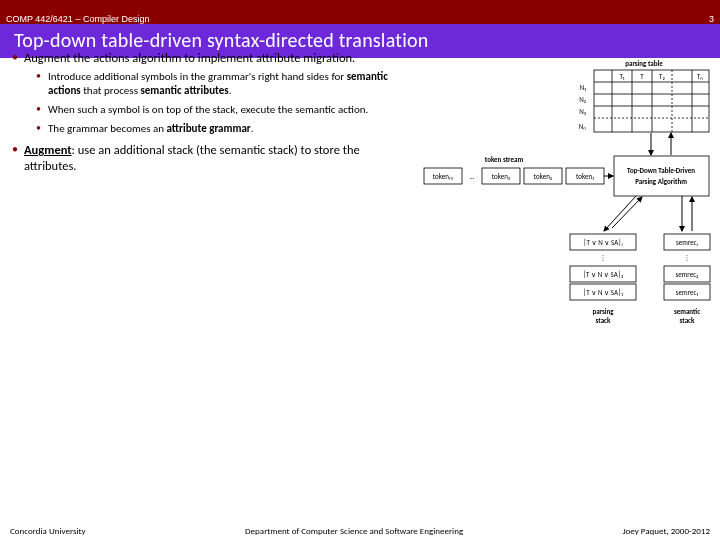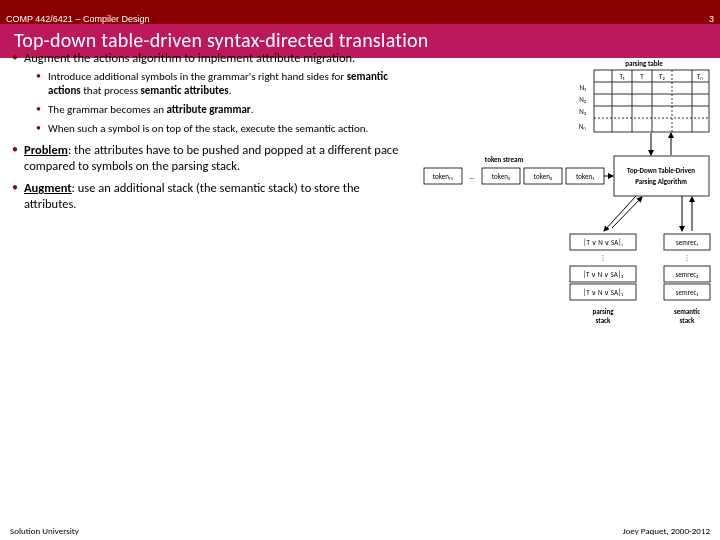--- a/index.html
+++ b/index.html
@@ -17,21 +17,21 @@
     color: #fff;
     font-size: 9px;
     line-height: 14px;
     padding: 12px 6px;
     display: flex;
     justify-content: space-between;
     font-family: "Segoe UI", Arial, sans-serif;
   }
   .titlebar {
     width: 100%;
-    background: #be185d;
+    background: #6d28d9;
     color: #fff;
     font-size: 20px;
     font-weight: 300;
     padding: 4px 14px 6px 14px;
     letter-spacing: 0.2px;
   }
   .content {
     position: absolute;
     top: 50px; left: 10px;
     width: 400px;
@@ -80,28 +80,25 @@
 <div class="titlebar">Top-down table-driven syntax-directed translation</div>
 
 <div class="content">
   <ul class="outer">
     <li>
       <span>Augment the actions algorithm to implement attribute migration.</span>
       <ul class="inner">
         <li>
           <span>Introduce additional symbols in the grammar's right hand sides for </span><span class="b">semantic actions</span><span> that process </span><span class="b">semantic attributes</span><span>.</span>
         </li>
+        <li>When such a symbol is on top of the stack, execute the semantic action.</li>
         <li>
           <span>The grammar becomes an </span><span class="b">attribute grammar</span><span>.</span>
         </li>
-        <li>When such a symbol is on top of the stack, execute the semantic action.</li>
       </ul>
-    </li>
-    <li>
-      <span class="b u">Problem</span><span>: the attributes have to be pushed and popped at a different pace compared to symbols on the parsing stack.</span>
     </li>
     <li>
       <span class="b u">Augment</span><span>: use an additional stack (the semantic stack) to store the attributes.</span>
     </li>
   </ul>
 </div>
 
 <div class="diagram">
 <svg width="300" height="310" viewBox="0 0 300 310">
 
@@ -189,15 +186,16 @@
   <text x="273" y="204" text-anchor="middle">⋮</text>
   <text x="273" y="221" text-anchor="middle">semrec₂</text>
   <text x="273" y="239" text-anchor="middle">semrec₁</text>
   <text x="273" y="258" text-anchor="middle" font-weight="700">
     <tspan x="273" dy="0">semantic</tspan><tspan x="273" dy="9">stack</tspan>
   </text>
 </svg>
 </div>
 
 <div class="footer">
-  <span>Solution University</span>
+  <span>Concordia University</span>
+  <span>Department of Computer Science and Software Engineering</span>
   <span>Joey Paquet, 2000-2012</span>
 </div>
 
 </body></html>

